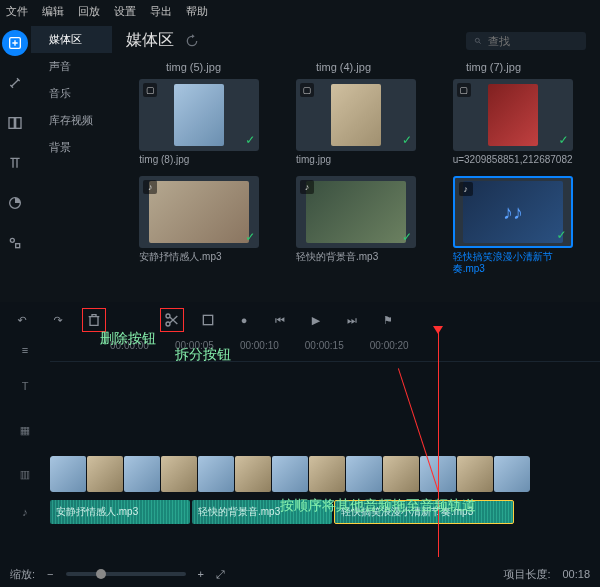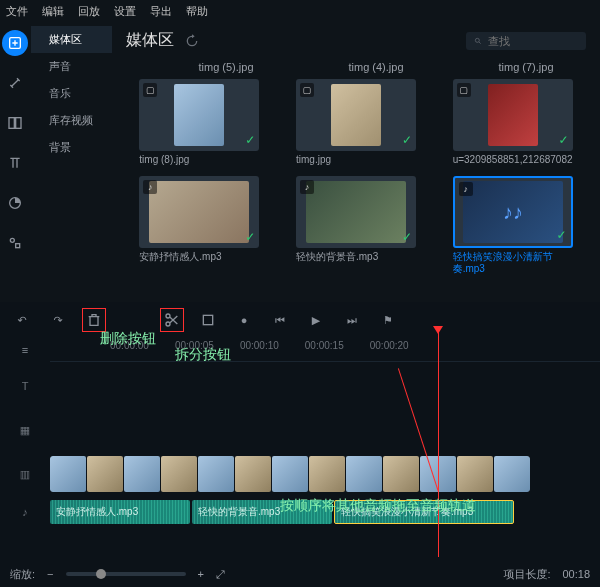--- a/index.html
+++ b/index.html
@@ -12,21 +12,21 @@
 .tool.active{background:#0a84ff;color:#fff}
 .sidebar{width:110px;background:#0e1419;padding-top:4px}
 .side-item{padding:6px 18px;cursor:pointer;color:#9ba0a8}
 .side-item.active{background:#1a2530;color:#fff}
 .content{flex:1;display:flex;flex-direction:column;padding:8px 14px 0 14px}
 .content-head{display:flex;align-items:center;gap:10px;margin-bottom:6px}
 .content-title{font-size:16px;color:#e0e0e0}
 .search{margin-left:auto;display:flex;align-items:center;gap:6px;background:#1a232c;border-radius:3px;padding:3px 8px;width:120px}
 .search input{background:transparent;border:none;outline:none;color:#888;font-size:11px;width:90px}
 .labels-row{display:flex;gap:30px;margin:4px 0 6px 40px;color:#9ba0a8}
-.labels-row span{width:120px;text-align:center}
+.labels-row span{width:120px;text-align:left}
 .grid{display:grid;grid-template-columns:repeat(3,1fr);gap:10px;overflow-y:auto}
 .card{display:flex;flex-direction:column;align-items:center}
 .thumb{width:120px;height:72px;background:#2a3540;border-radius:3px;position:relative;display:flex;align-items:center;justify-content:center}
 .thumb.selected{border:2px solid #0a84ff}
 .badge{position:absolute;top:4px;left:4px;width:14px;height:14px;background:rgba(0,0,0,.5);border-radius:2px;display:flex;align-items:center;justify-content:center;color:#ccc;font-size:9px}
 .check{position:absolute;bottom:4px;right:4px;color:#2ecc71;font-size:12px}
 .imgph{width:50px;height:62px;background:linear-gradient(135deg,#a8c5e0,#6b8fb0);border-radius:2px}
 .imgph.w{width:100px;height:62px;background:linear-gradient(135deg,#b5a890,#8a7560)}
 .imgph.g{width:100px;height:62px;background:linear-gradient(135deg,#3a5040,#6b8060)}
 .imgph.m{width:100px;height:62px;background:linear-gradient(135deg,#1a3050,#2a5080);display:flex;align-items:center;justify-content:center;color:#5aa0ff;font-size:20px}

